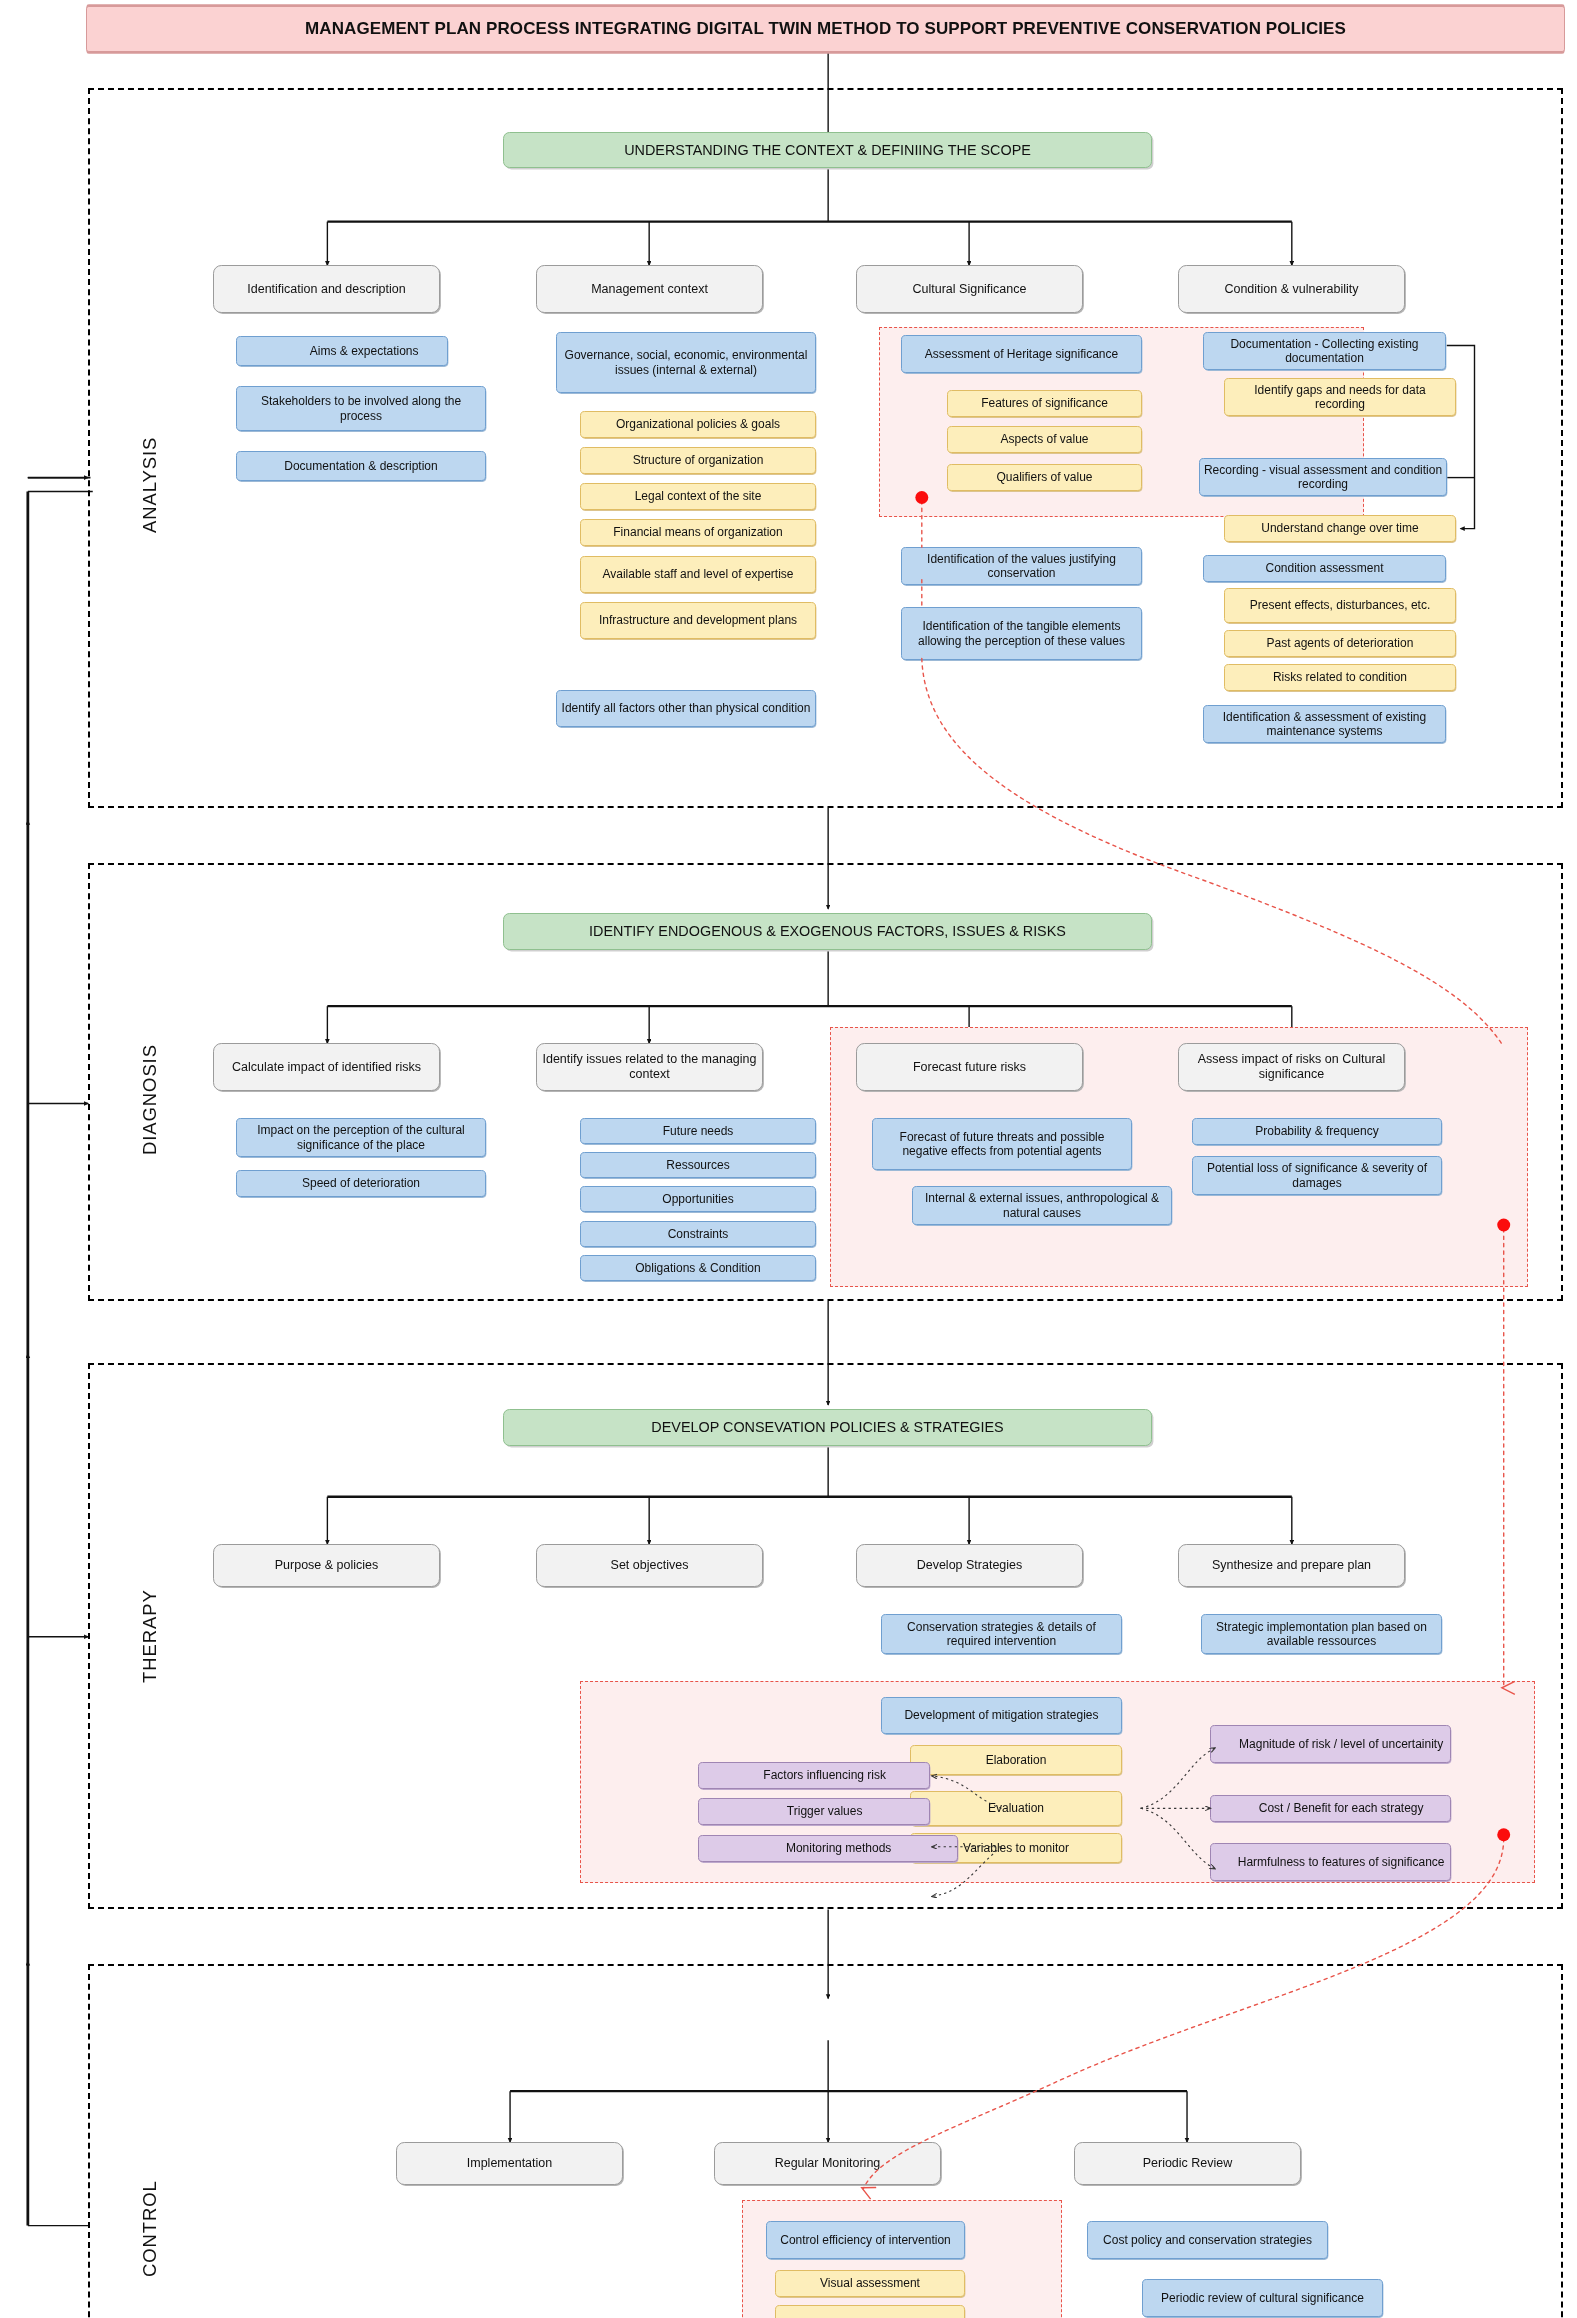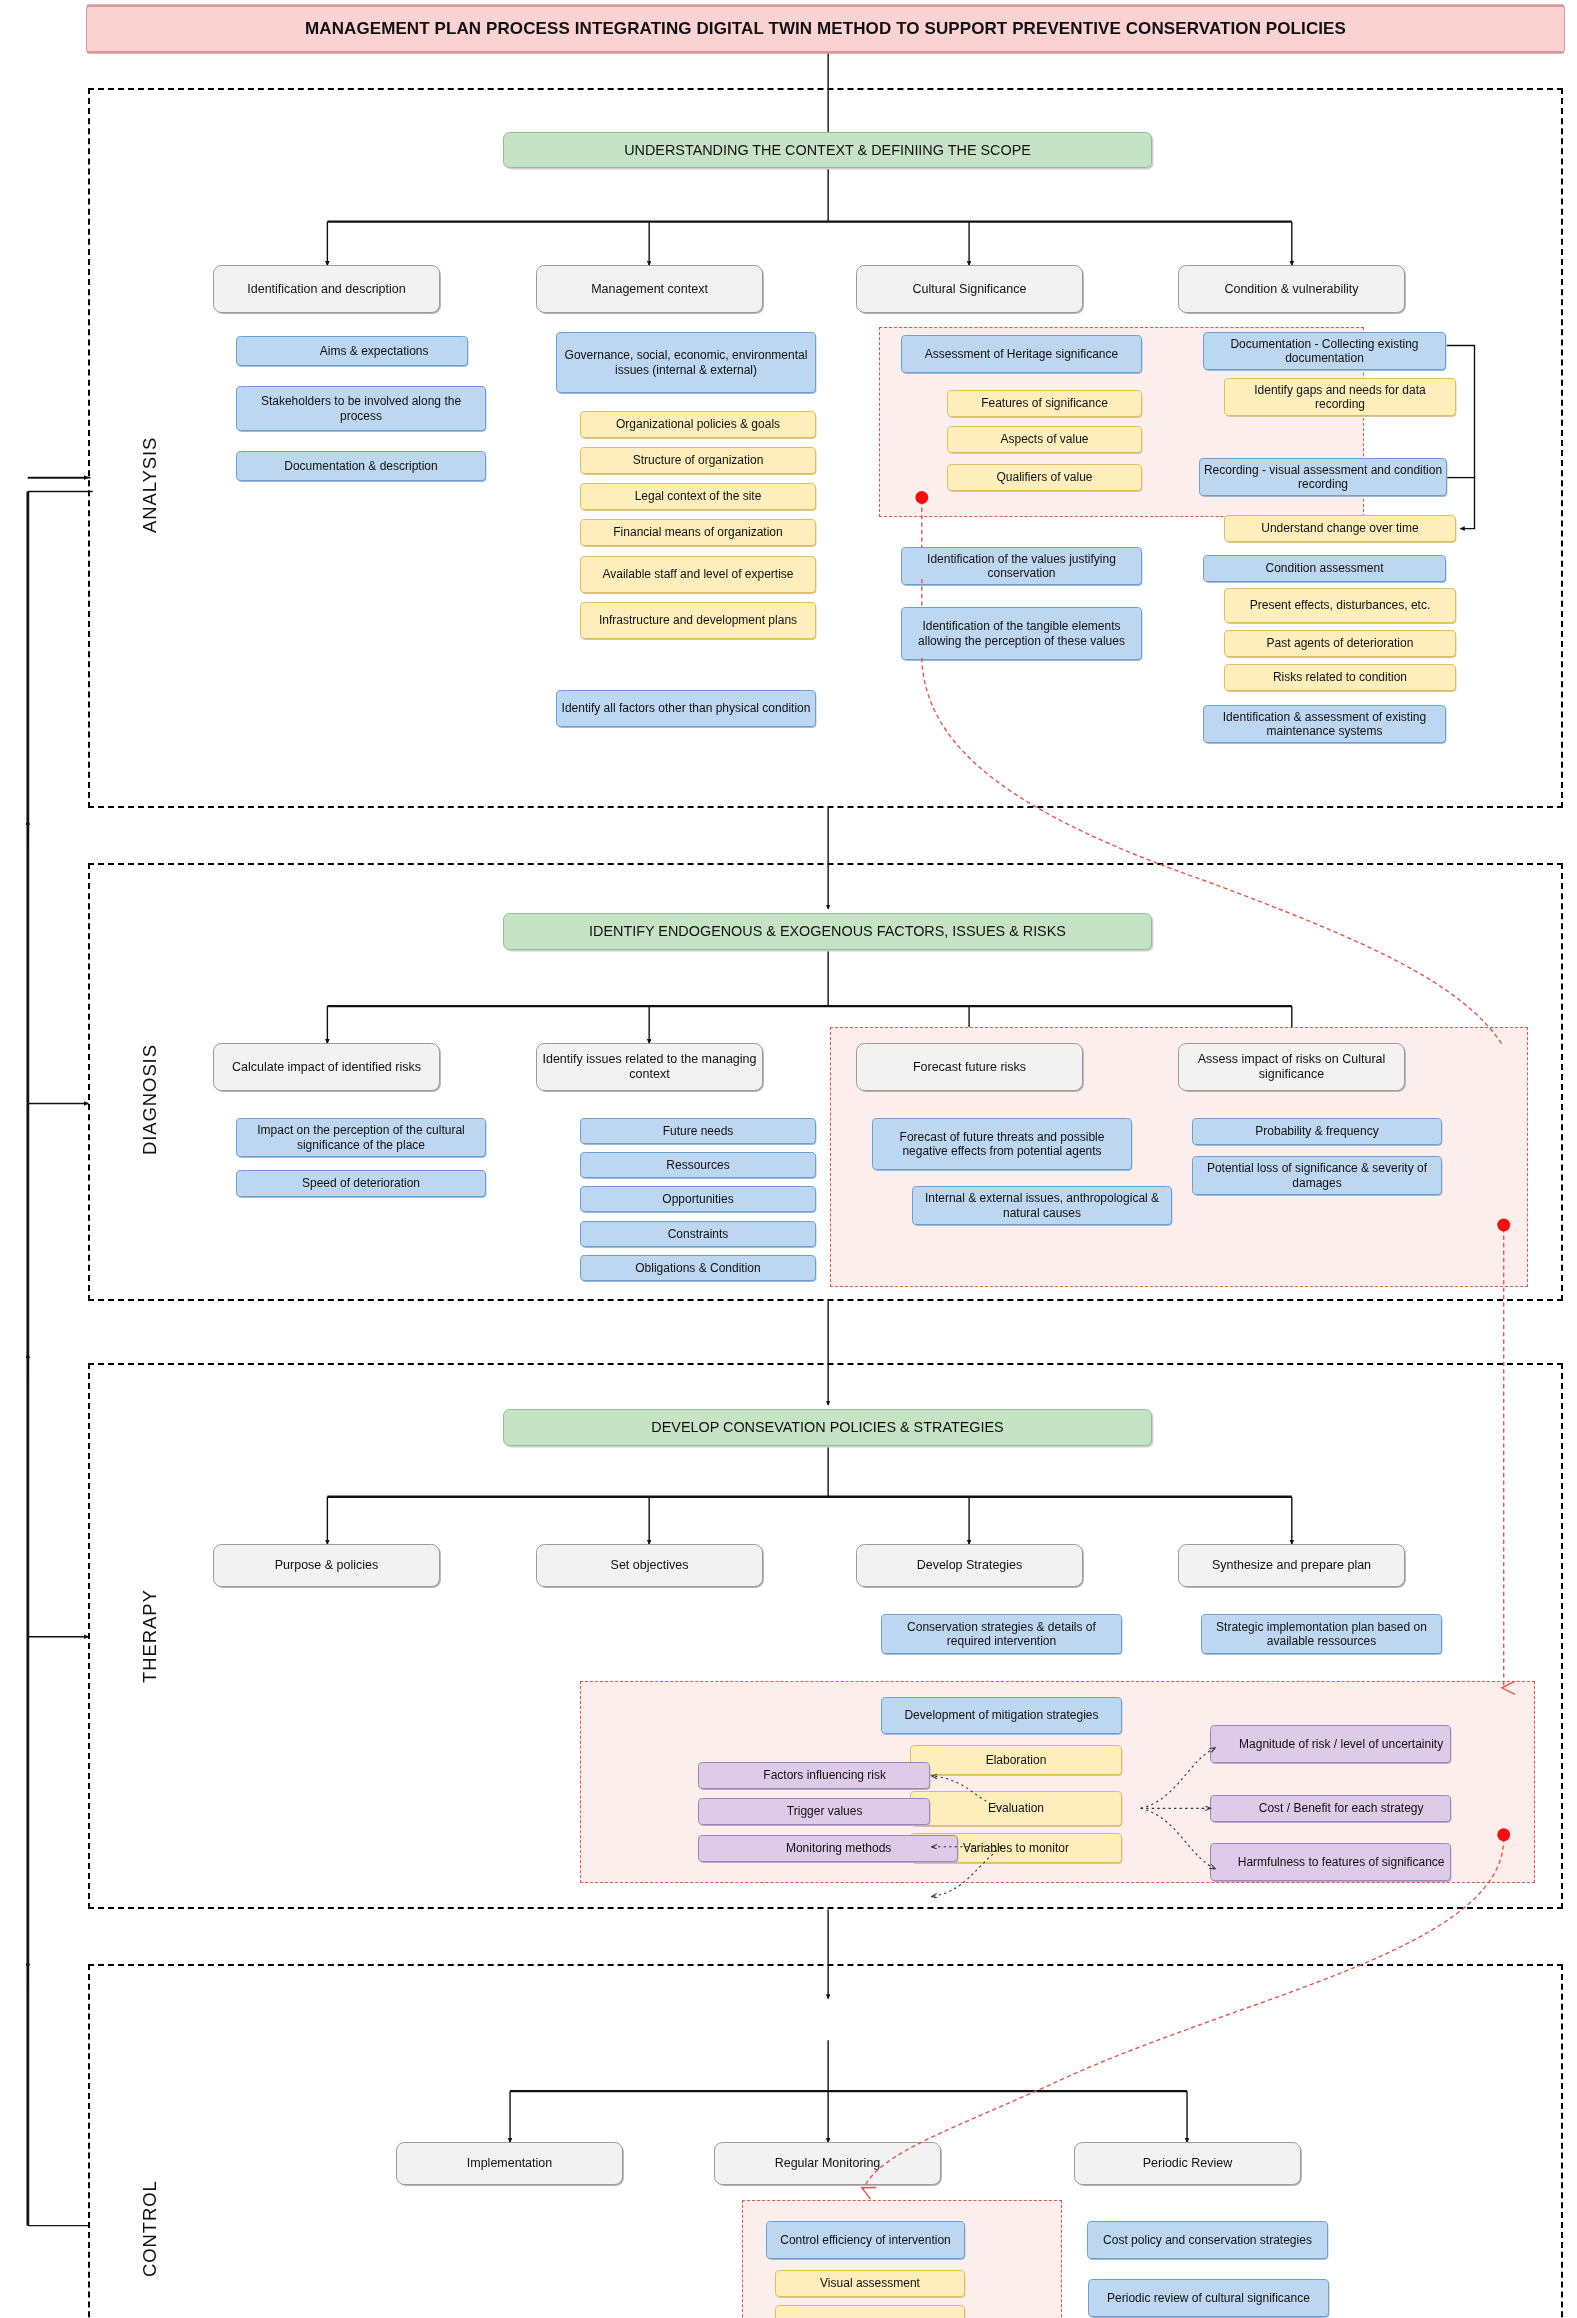--- a/index.html
+++ b/index.html
@@ -175,21 +175,21 @@
 
   <div class="node green" style="left:503px;top:132px;width:649px;height:36px;">UNDERSTANDING THE CONTEXT &amp; DEFINIING THE SCOPE</div>
 
   <div class="node grey" style="left:213px;top:265px;width:227px;height:48px;">Identification and description</div>
   <div class="node grey" style="left:536px;top:265px;width:227px;height:48px;">Management context</div>
   <div class="node grey" style="left:856px;top:265px;width:227px;height:48px;">Cultural Significance</div>
   <div class="node grey" style="left:1178px;top:265px;width:227px;height:48px;">Condition &amp; vulnerability</div>
 
   <div class="redzone" style="left:879px;top:327px;width:485px;height:190px;"></div>
 
-  <div class="node blue" style="left:236px;top:336px;width:232px;height:30px;padding-left:48px;">Aims &amp; expectations</div>
+  <div class="node blue" style="left:236px;top:336px;width:212px;height:30px;padding-left:48px;">Aims &amp; expectations</div>
   <div class="node blue" style="left:236px;top:386px;width:250px;height:45px;">Stakeholders to be involved along the process</div>
   <div class="node blue" style="left:236px;top:451px;width:250px;height:30px;">Documentation &amp; description</div>
 
   <div class="node blue" style="left:556px;top:332px;width:260px;height:61px;">Governance, social, economic, environmental issues (internal &amp; external)</div>
   <div class="node yellow" style="left:580px;top:411px;width:236px;height:27px;">Organizational policies &amp; goals</div>
   <div class="node yellow" style="left:580px;top:447px;width:236px;height:27px;">Structure of organization</div>
   <div class="node yellow" style="left:580px;top:483px;width:236px;height:27px;">Legal context of the site</div>
   <div class="node yellow" style="left:580px;top:519px;width:236px;height:27px;">Financial means of organization</div>
   <div class="node yellow" style="left:580px;top:556px;width:236px;height:37px;">Available staff and level of expertise</div>
   <div class="node yellow" style="left:580px;top:602px;width:236px;height:37px;">Infrastructure and development plans</div>
@@ -276,16 +276,16 @@
   <div class="node grey" style="left:714px;top:2142px;width:227px;height:43px;">Regular Monitoring</div>
   <div class="node grey" style="left:1074px;top:2142px;width:227px;height:43px;">Periodic Review</div>
 
   <div class="redzone" style="left:742px;top:2200px;width:320px;height:276px;"></div>
 
   <div class="node blue" style="left:766px;top:2221px;width:199px;height:38px;">Control efficiency of intervention</div>
   <div class="node yellow" style="left:775px;top:2270px;width:190px;height:27px;">Visual assessment</div>
   <div class="node yellow" style="left:775px;top:2305px;width:190px;height:65px;">Monitoring through automated analysis and simulation in Digital Twin environment</div>
 
   <div class="node blue" style="left:1087px;top:2221px;width:241px;height:38px;">Cost policy and conservation strategies</div>
-  <div class="node blue" style="left:1088px;top:2279px;width:241px;height:38px;">Periodic review of cultural significance</div>
+  <div class="node blue" style="left:1142px;top:2279px;width:241px;height:38px;">Periodic review of cultural significance</div>
 
 </div>
 
 
 </body></html>

